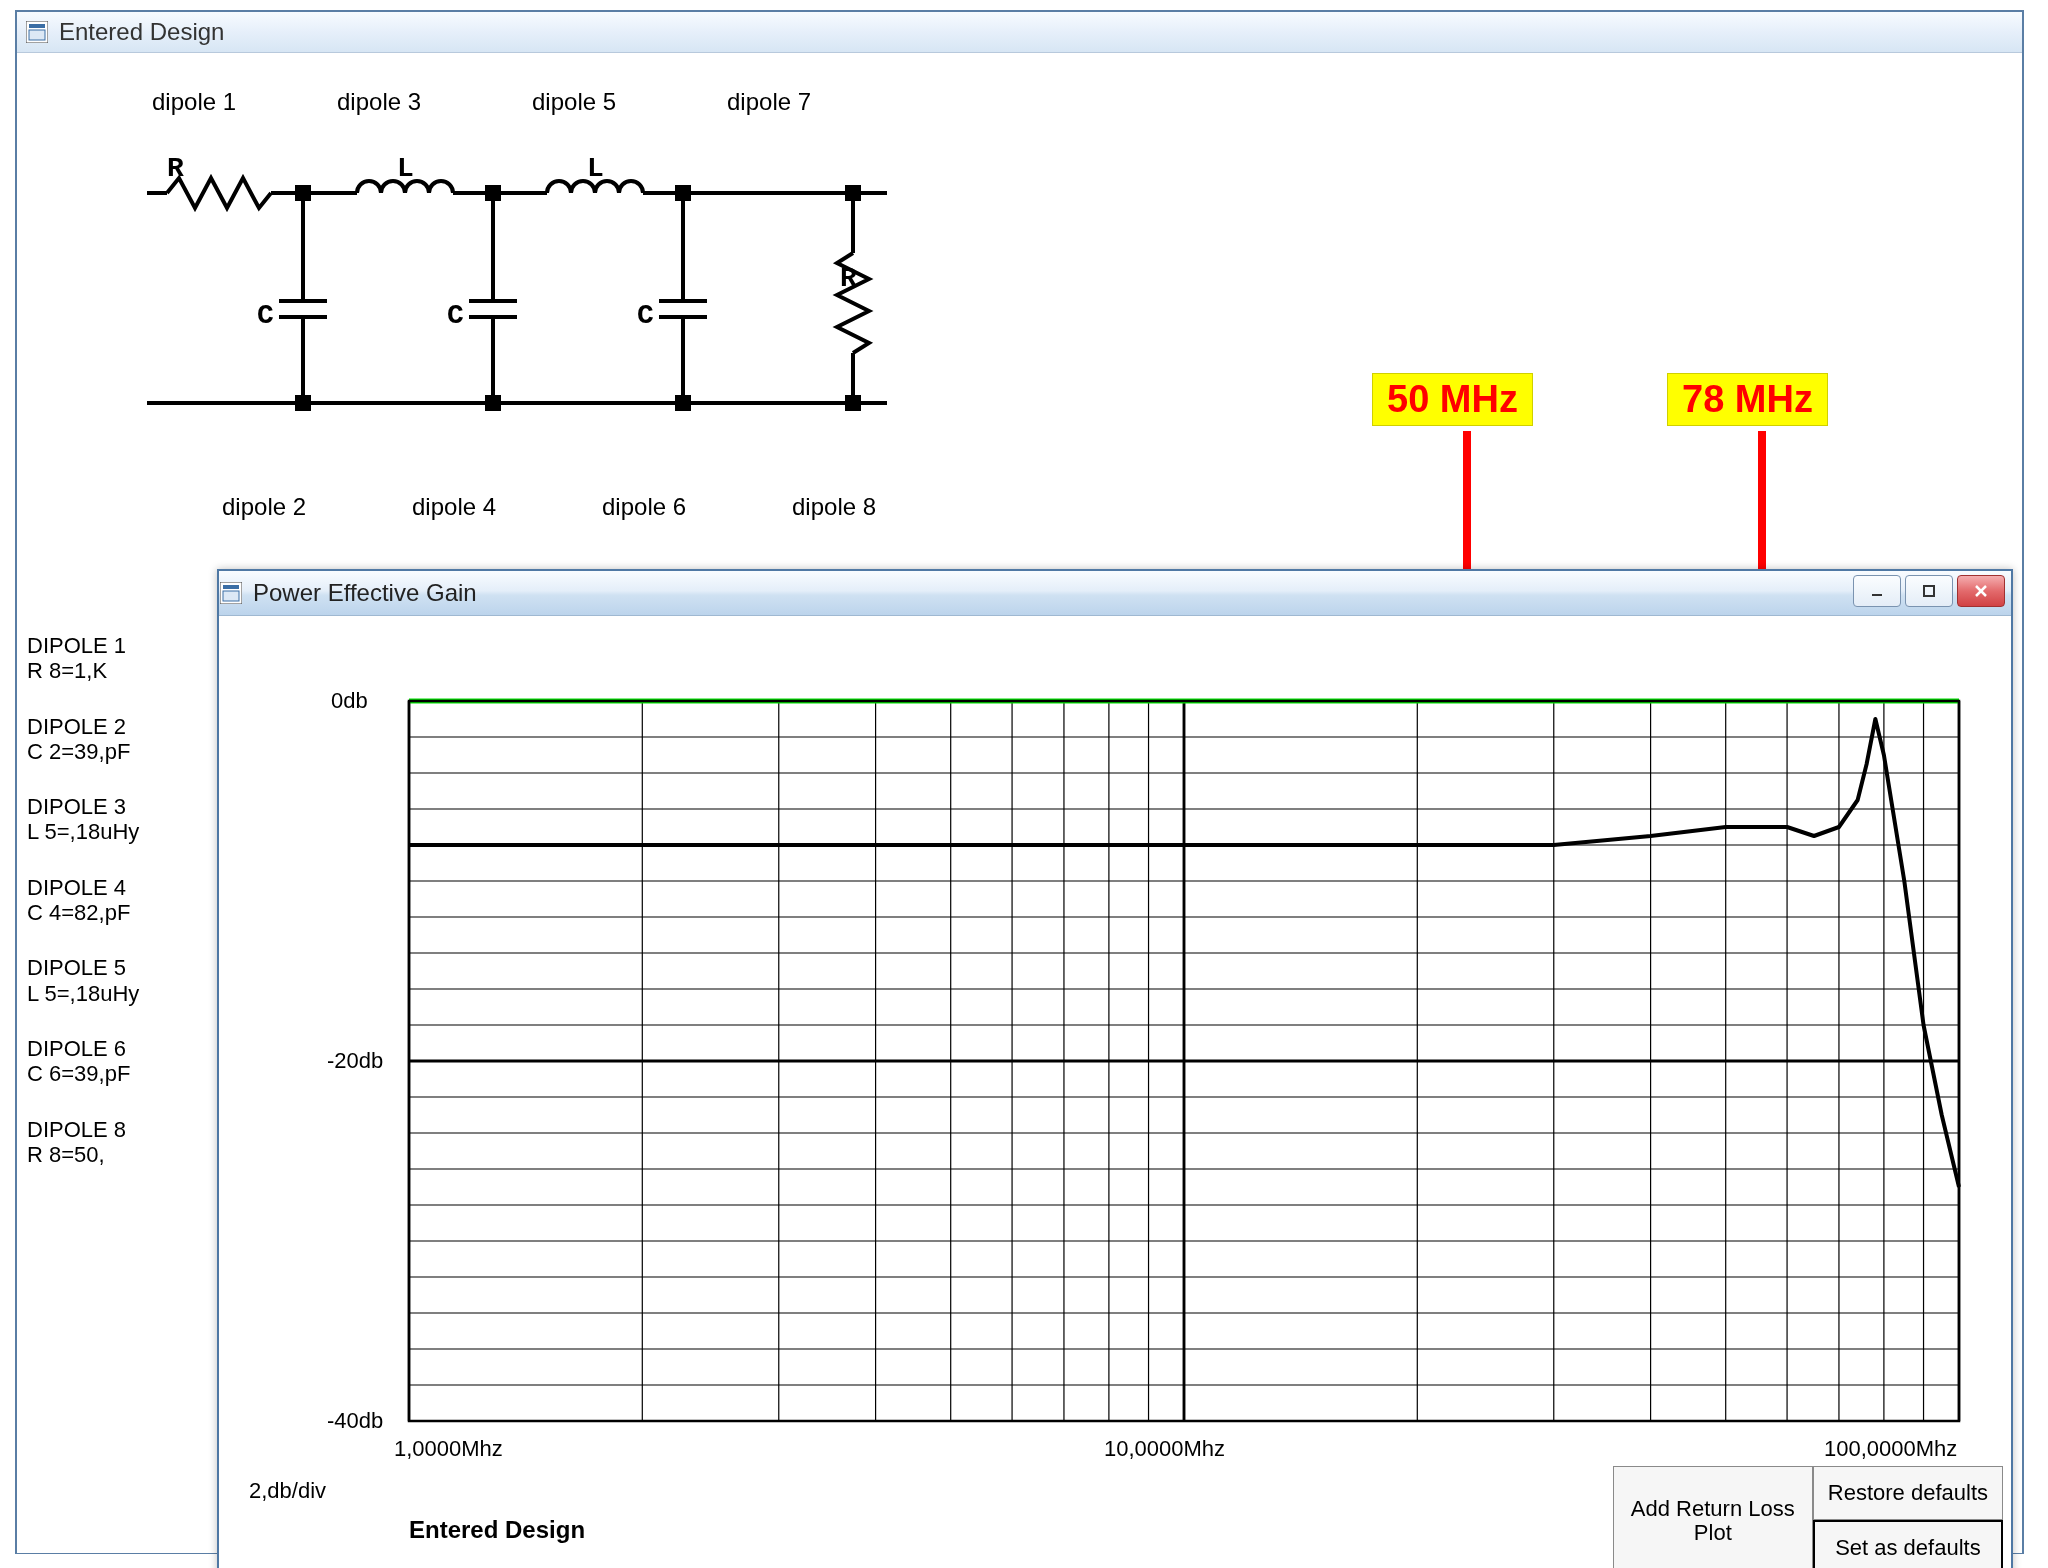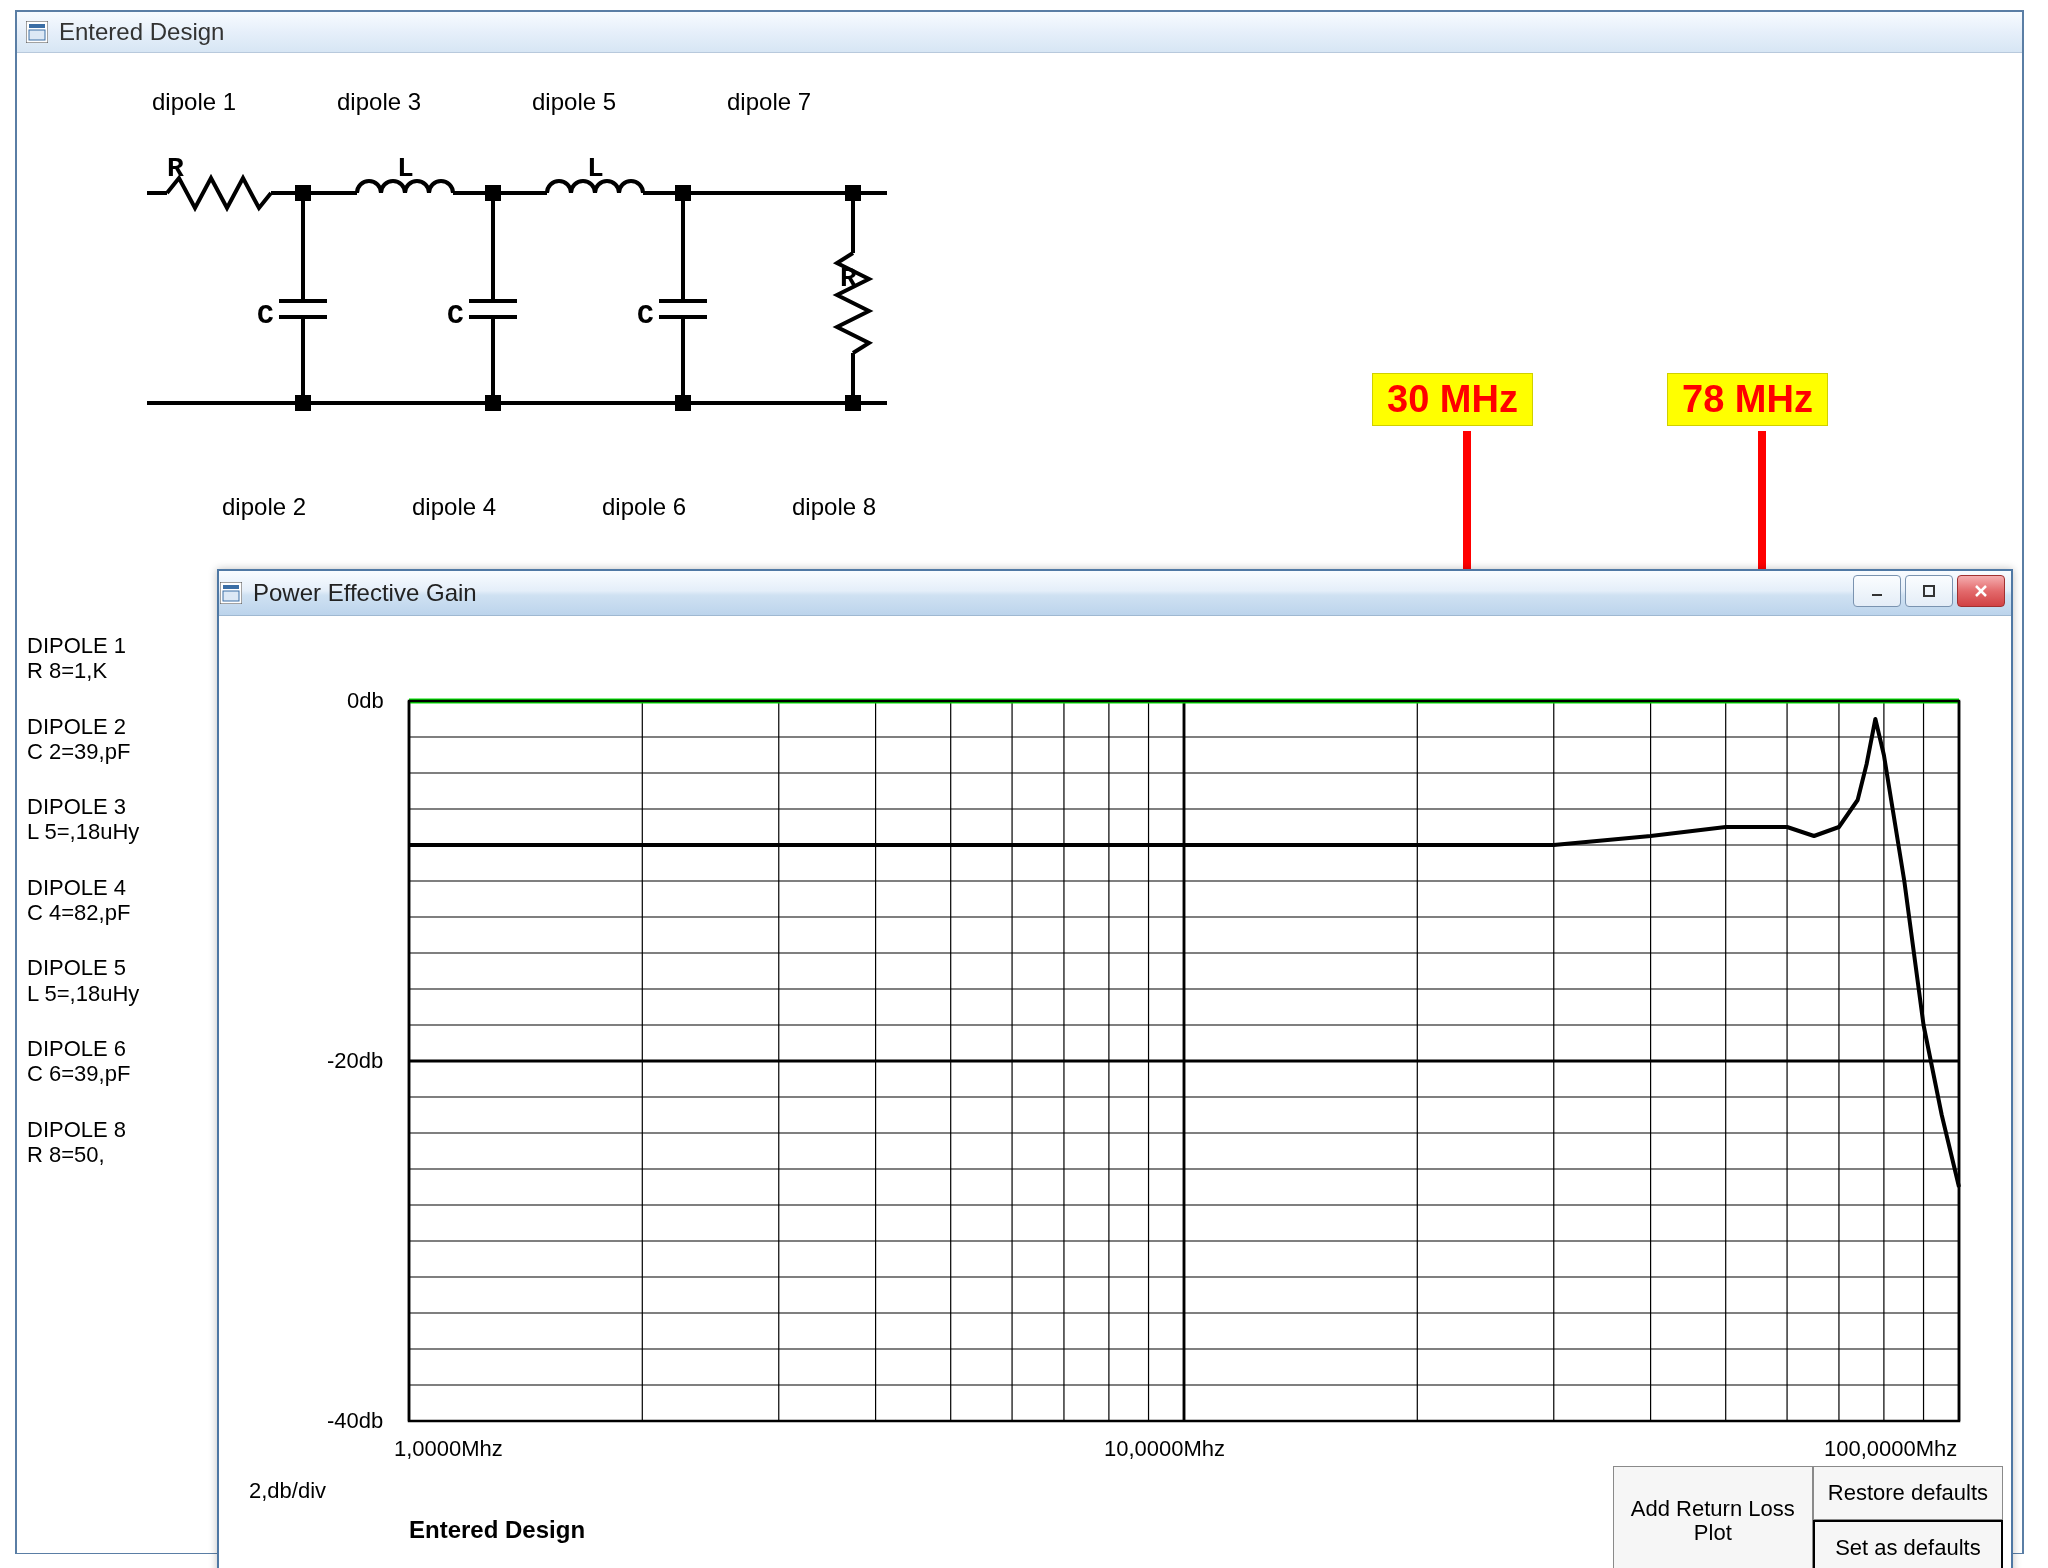--- a/index.html
+++ b/index.html
@@ -315,21 +315,21 @@
       <div class="sb-item">
           <div class="l1">DIPOLE 6</div>
           <div class="l2">C 6=39,pF</div>
         </div>
       <div class="sb-item">
           <div class="l1">DIPOLE 8</div>
           <div class="l2">R 8=50,</div>
         </div>
     </div>
 
-    <div class="annot-box" style="left:1355px; top:320px">30 MHz</div>
+    <div class="annot-box" style="left:1355px; top:320px">50 MHz</div>
     <div class="annot-box" style="left:1650px; top:320px">78 MHz</div>
 
     <div class="arrow" style="left:1430px; top:378px; height:250px; width:40px">
       <div class="arrow-line" style="left:16px; top:0; height:230px"></div>
       <div class="arrow-head" style="left:0; top:225px"></div>
     </div>
     <div class="arrow" style="left:1725px; top:378px; height:250px; width:40px">
       <div class="arrow-line" style="left:16px; top:0; height:230px"></div>
       <div class="arrow-head" style="left:0; top:225px"></div>
     </div>
@@ -359,21 +359,21 @@
             <svg width="14" height="14">
                 <line x1="2" y1="2" x2="12" y2="12" stroke="#fff" stroke-width="2.5"></line>
                 <line x1="12" y1="2" x2="2" y2="12" stroke="#fff" stroke-width="2.5"></line>
               </svg>
           </div>
         </div>
       </div>
 
       <div class="plot-area">
 
-        <div class="axis-label" style="left:128px; top:72px">0db</div>
+        <div class="axis-label" style="left:112px; top:72px">0db</div>
         <div class="axis-label" style="left:108px; top:432px">-20db</div>
         <div class="axis-label" style="left:108px; top:792px">-40db</div>
 
         <div class="axis-label" style="left:175px; top:820px">1,0000Mhz</div>
         <div class="axis-label" style="left:885px; top:820px">10,0000Mhz</div>
         <div class="axis-label" style="left:1605px; top:820px">100,0000Mhz</div>
 
         <div class="axis-label" style="left:30px; top:862px">2,db/div</div>
 
         <div class="plot-title" style="left:190px; top:900px">Entered Design</div>

